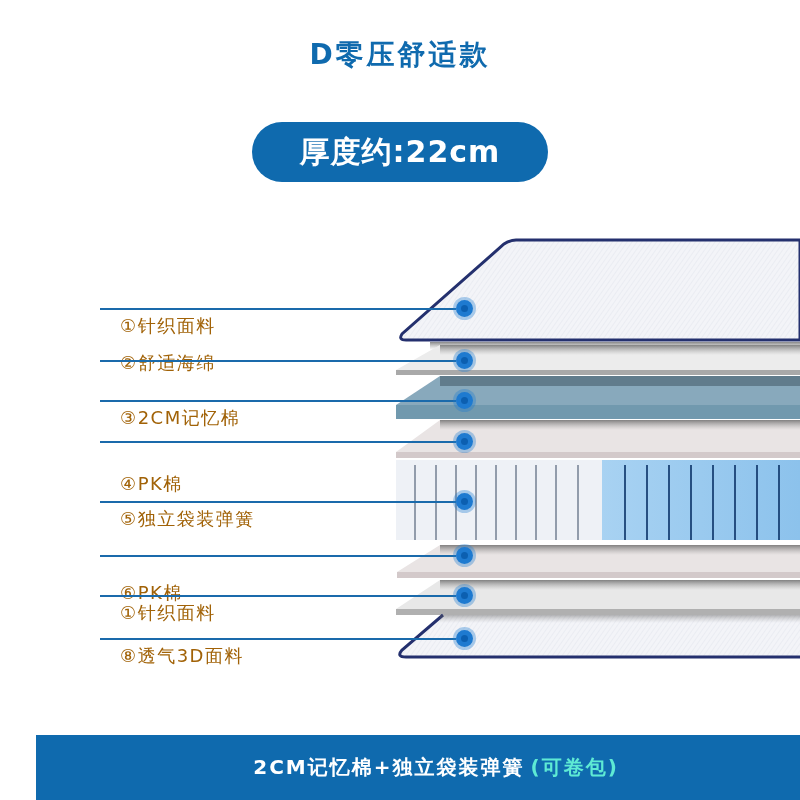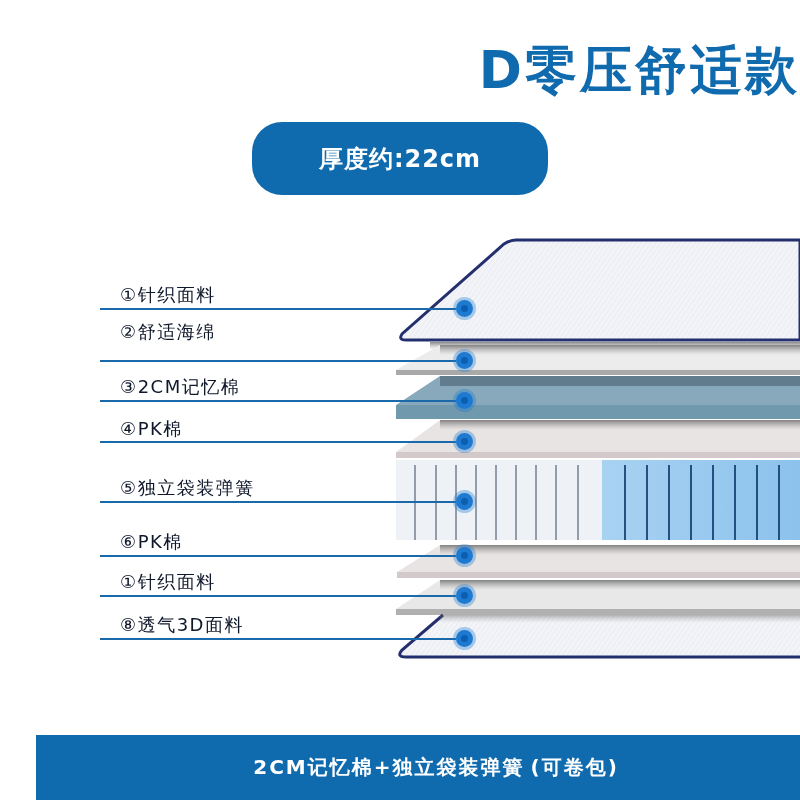--- a/index.html
+++ b/index.html
@@ -1,52 +1,52 @@
 <!DOCTYPE html>
 <html><head>
   <meta charset="utf-8">
   <style>
     * { margin: 0; padding: 0; box-sizing: border-box; }
     html, body { width: 800px; height: 800px; background: #ffffff; overflow: hidden; }
     body { position: relative; font-family: "DejaVu Sans", "Liberation Sans", sans-serif; }
 
     .title {
-      position: absolute; left: 0; top: 36px; width: 800px; text-align: right;
-      font-size: 52px; font-weight: bold; color: #0f6aae; letter-spacing: 3px;
+      position: absolute; left: 0; top: 36px; width: 800px; text-align: center;
+      font-size: 28px; font-weight: bold; color: #0f6aae; letter-spacing: 3px;
     }
     .pill {
-      position: absolute; left: 252px; top: 122px; width: 296px; height: 73px;
+      position: absolute; left: 252px; top: 122px; width: 296px; height: 60px;
       border-radius: 30px; background: #0f6aae; color: #fff;
       display: flex; align-items: center; justify-content: center;
-      font-size: 24px; font-weight: bold; letter-spacing: 1px;
+      font-size: 30px; font-weight: bold; letter-spacing: 1px;
     }
 
     .label {
-      position: absolute; left: 120px; font-size: 18px; color: #0f172a;
-      letter-spacing: 1.5px; white-space: nowrap;
+      position: absolute; left: 120px; font-size: 18px; color: #a16207;
+      letter-spacing: 1.5px; white-space: nowrap; margin-top: 31px;
     }
     .leader {
       position: absolute; left: 100px; height: 2px; background: #1a6aab;
     }
     .dot {
       position: absolute; width: 17px; height: 17px; border-radius: 50%;
       background: #1e7ad0; box-shadow: 0 0 0 3px rgba(30,122,208,0.35);
     }
     .dot::after {
       content: ""; position: absolute; left: 5px; top: 5px; width: 7px; height: 7px;
       border-radius: 50%; background: #0c5fb0;
     }
     .svg-layers { position: absolute; left: 0; top: 0; width: 800px; height: 735px; }
 
     .footer {
       position: absolute; left: 0; top: 735px; width: 800px; height: 65px;
       background: #0f6aae; display: flex; align-items: center; justify-content: center;
       font-size: 20px; font-weight: bold; color: #fff; letter-spacing: 2px; margin-left: 36px;
     }
-    .footer .accent { color: #ffffff; margin-left: 6px; }
+    .footer .accent { color: #5eead4; margin-left: 6px; }
   </style>
 </head>
 <body>
 
 <div class="title">D零压舒适款</div>
 <div class="pill">厚度约:22cm</div>
 
 <svg class="svg-layers" viewBox="0 0 800 735" xmlns="http://www.w3.org/2000/svg">
   <defs>
     <linearGradient id="shadowG" x1="0" y1="0" x2="0" y2="1">
@@ -140,31 +140,31 @@
   <div class="label" style="top:320px;">②舒适海绵</div>
   <div class="leader" style="top:360px; width:356px;"></div>
   <div class="dot" style="left:456px; top:352px;"></div>
 </div>
 <div>
   <div class="label" style="top:375px;text-align:center;">③2CM记忆棉</div>
   <div class="leader" style="top:400px; width:356px;"></div>
   <div class="dot" style="left:456px; top:392px;"></div>
 </div>
 <div>
-  <div class="label" style="top:417px;">④PK棉</div>
+  <div class="label" style="top:441px;">④PK棉</div>
   <div class="leader" style="top:441px; width:356px;"></div>
   <div class="dot" style="left:456px; top:433px;"></div>
 </div>
 <div>
   <div class="label" style="top:476px;">⑤独立袋装弹簧</div>
   <div class="leader" style="top:501px; width:356px;"></div>
   <div class="dot" style="left:456px; top:493px;"></div>
 </div>
 <div>
-  <div class="label" style="top:530px;">⑥PK棉</div>
+  <div class="label" style="top:550px;">⑥PK棉</div>
   <div class="leader" style="top:555px; width:356px;"></div>
   <div class="dot" style="left:456px; top:547px;"></div>
 </div>
 <div>
   <div class="label" style="top:570px;">①针织面料</div>
   <div class="leader" style="top:595px; width:356px;"></div>
   <div class="dot" style="left:456px; top:587px;"></div>
 </div>
 <div>
   <div class="label" style="top:613px;">⑧透气3D面料</div>

